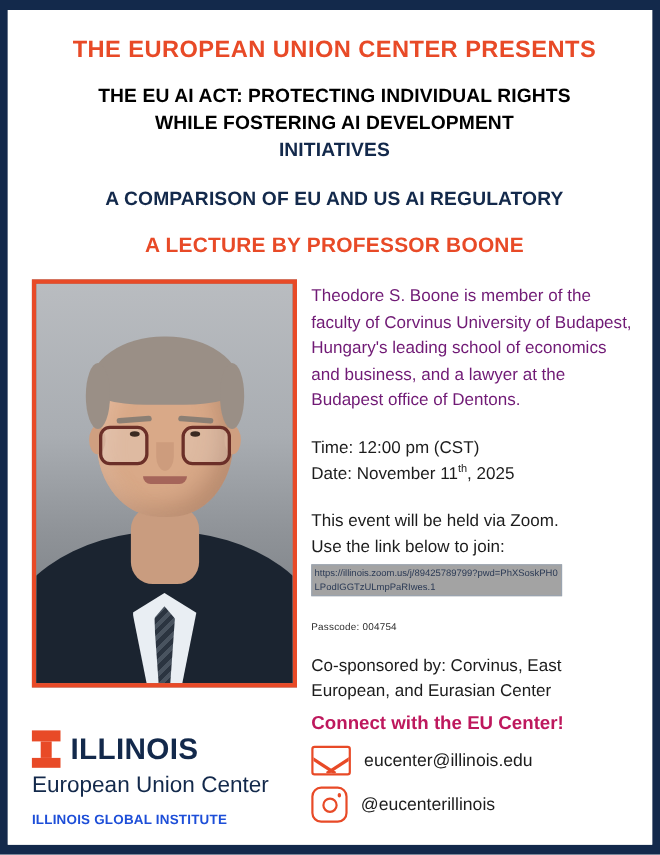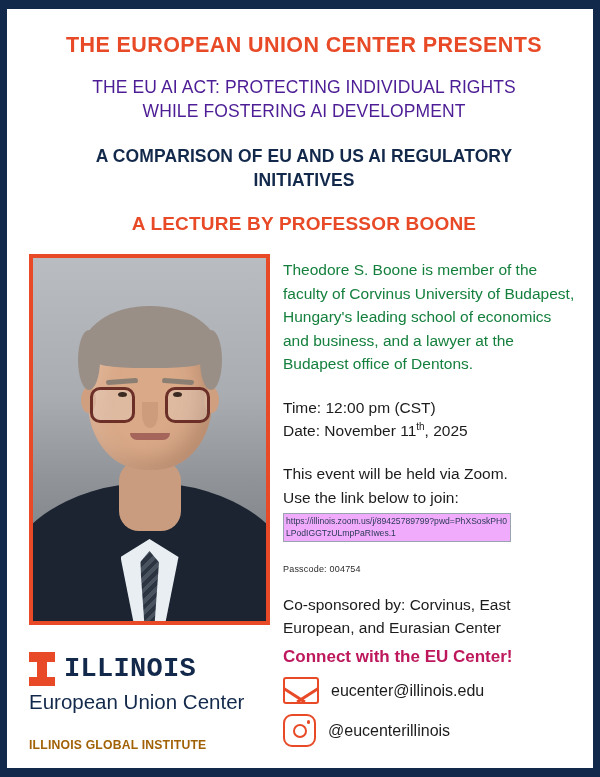--- a/index.html
+++ b/index.html
@@ -39,23 +39,23 @@
   }
   .h-presents {
     color: #e84a27;
     font-size: 21.5px;
     font-weight: bold;
     letter-spacing: 0.4px;
     line-height: 1.15;
     margin: 6px 0 0 0;
   }
   .h-title {
-    color: #4c1d95;
+    color: #000000;
     font-size: 17.5px;
-    font-weight: normal;
+    font-weight: bold;
     line-height: 1.28;
     margin: 18px 14px 0 14px;
     letter-spacing: 0.1px;
   }
   .h-subtitle {
     color: #13294b;
     font-size: 17.5px;
     font-weight: bold;
     line-height: 1.28;
     margin: 22px 18px 0 18px;
@@ -252,21 +252,21 @@
     top: 76%;
     width: 40px;
     height: 7px;
     transform: translateX(-50%);
     background: #a5655a;
     border-radius: 0 0 14px 14px;
   }
 
   
   .bio {
-    color: #15803d;
+    color: #701a75;
     font-size: 15.5px;
     line-height: 1.52;
     margin: 4px 0 0 0;
   }
   .meta {
     color: #1c1c1c;
     font-size: 15.5px;
     line-height: 1.5;
     margin-top: 20px;
   }
@@ -277,21 +277,21 @@
   .zoom-note {
     color: #1c1c1c;
     font-size: 15.5px;
     line-height: 1.5;
     margin-top: 20px;
   }
   .zoom-link {
     display: inline-block;
     margin-top: 4px;
     border: 1px solid #9aa4b0;
-    background: #f0abfc;
+    background: #a3a3a3;
     color: #2b3a55;
     font-size: 8.6px;
     line-height: 1.45;
     padding: 1px 2px;
     max-width: 222px;
     word-break: break-all;
     overflow: hidden;
     white-space: normal;
     text-decoration: none;
   }
@@ -409,48 +409,47 @@
   }
   .block-i .top { left: 0; top: 0; width: 26px; height: 9.5px; }
   .block-i .mid { left: 8.2px; top: 9.5px; width: 9.6px; height: 15px; }
   .block-i .bot { left: 0; bottom: 0; width: 26px; height: 9.5px; }
   .logo-illinois {
     color: #13294b;
     font-size: 27px;
     font-weight: bold;
     letter-spacing: 0.3px;
     line-height: 1;
-    font-family: Liberation Mono, monospace;
   }
   .logo-center {
     color: #13294b;
     font-size: 20.5px;
     margin-top: 4px;
     line-height: 1.15;
   }
   .logo-igi {
-    color: #a16207;
+    color: #1d4ed8;
     font-size: 12.2px;
     font-weight: bold;
-    margin-top: 24px;
+    margin-top: 12px;
     letter-spacing: 0.2px;
   }
 </style>
 </head>
 <body>
 
 <div class="poster">
   <div class="inner">
 
     <div class="headline-block">
       <div class="h-presents">THE EUROPEAN UNION CENTER PRESENTS</div>
       <div class="h-title">THE EU AI ACT: PROTECTING INDIVIDUAL RIGHTS</div>
       <div class="h-title" style="margin-top:2px;">WHILE FOSTERING AI DEVELOPMENT</div>
+      <div class="h-subtitle" style="margin-top:2px;">INITIATIVES</div>
       <div class="h-subtitle">A COMPARISON OF EU AND US AI REGULATORY</div>
-      <div class="h-subtitle" style="margin-top:2px;">INITIATIVES</div>
       <div class="h-lecture">A LECTURE BY PROFESSOR BOONE</div>
     </div>
 
     <div class="content">
 
       <div class="left-col">
         <div class="portrait-frame">
           <div class="portrait">
             <div class="suit"></div>
             <div class="neck"></div>

